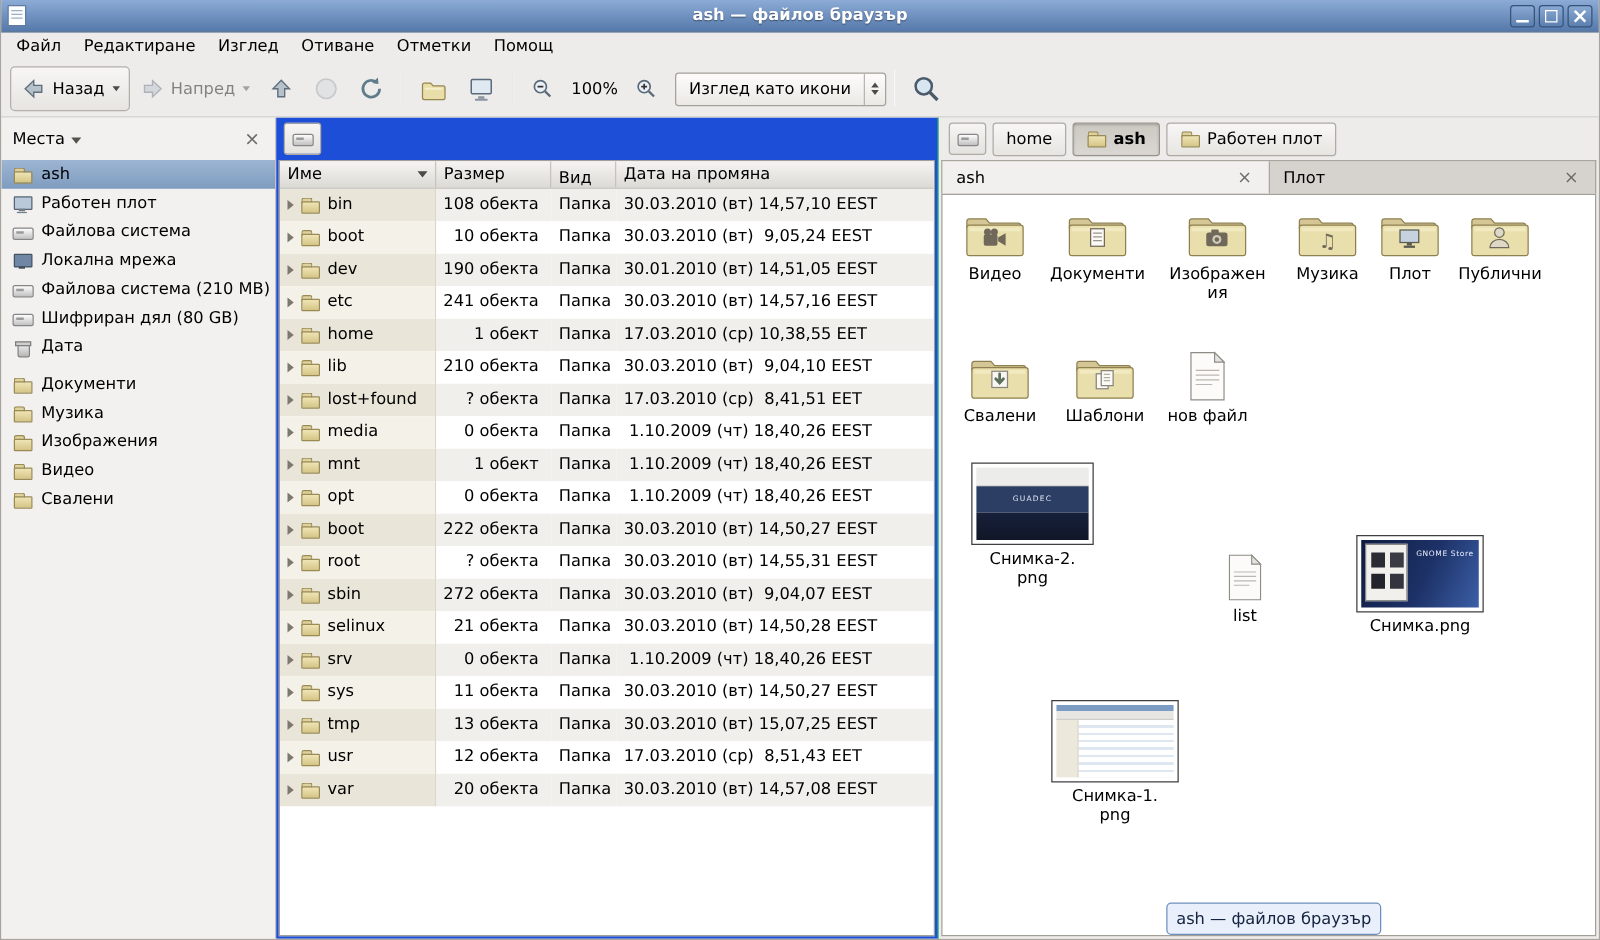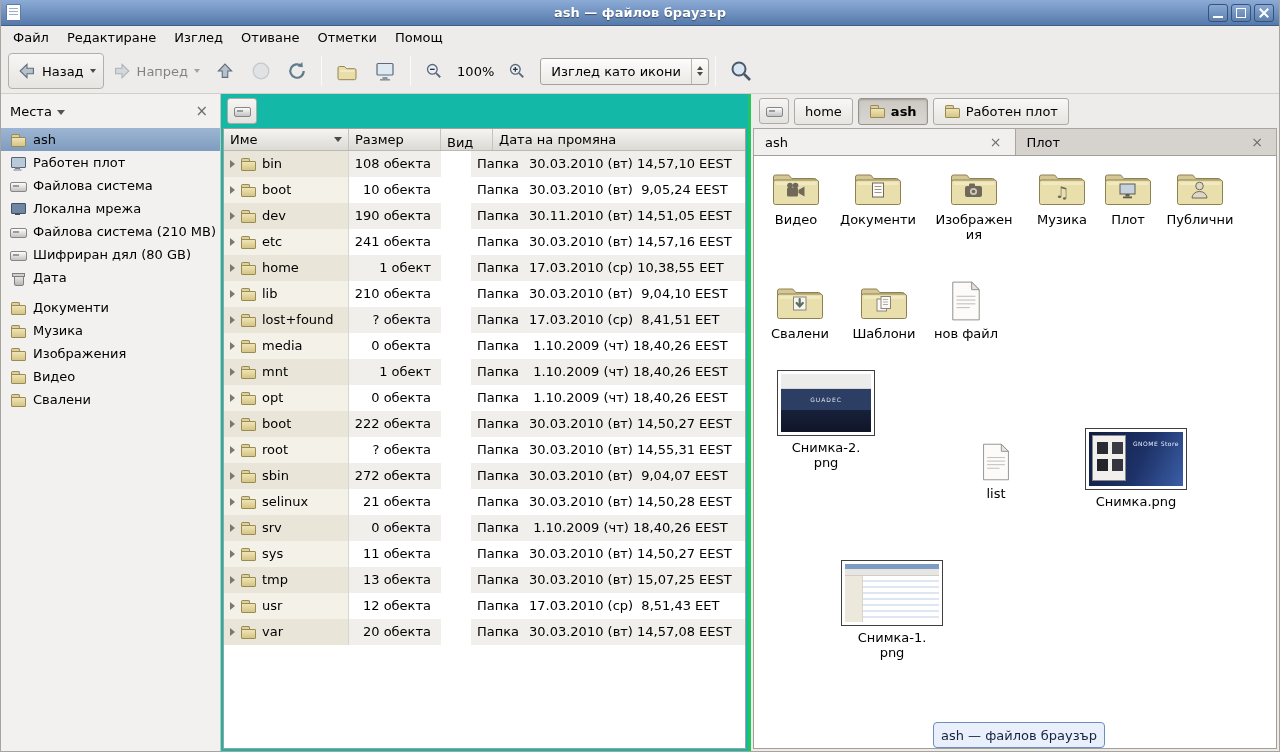--- a/index.html
+++ b/index.html
@@ -57,37 +57,37 @@
   .pic[data-icon="drive-icon"]::before{content:"";position:absolute;left:0;top:4px;width:15px;height:8px;background:linear-gradient(#fdfdfd,#c2c2c2);border:1px solid #868686;border-radius:2px;}
   .pic[data-icon="drive-icon"]::after{content:"";position:absolute;left:3px;top:7px;width:6px;height:2px;background:#9a9a9a;}
   .pic[data-icon="desktop-icon"]::before{content:"";position:absolute;left:1px;top:2px;width:13px;height:9px;background:#b9c9da;border:1px solid #566474;border-radius:1px;}
   .pic[data-icon="desktop-icon"]::after{content:"";position:absolute;left:5px;top:12px;width:5px;height:2px;background:#737d88;box-shadow:-2px 2px 0 -0.5px #737d88,2px 2px 0 -0.5px #737d88;}
   .pic[data-icon="network-icon"]::before{content:"";position:absolute;left:1px;top:2px;width:13px;height:9px;background:#6f87a5;border:1px solid #435060;border-radius:1px;}
   .pic[data-icon="network-icon"]::after{content:"";position:absolute;left:5px;top:12px;width:5px;height:2px;background:#435060;}
   .pic[data-icon="trash-icon"]::before{content:"";position:absolute;left:4px;top:5px;width:8px;height:9px;background:linear-gradient(#ececec,#b6b6b6);border:1px solid #7e7e7e;border-radius:1px 1px 2px 2px;}
   .pic[data-icon="trash-icon"]::after{content:"";position:absolute;left:2px;top:3px;width:11px;height:2px;background:#cfcfcf;border:1px solid #7e7e7e;}
 
   
-  .pane-left{width:530px;flex:none;display:flex;flex-direction:column;background:#14b8a6;border-right:3px solid #22c55e;overflow:hidden;}
+  .pane-left{width:530px;flex:none;display:flex;flex-direction:column;background:#1d4ed8;border-right:1px solid #22c55e;overflow:hidden;}
   .pane-top{height:34px;flex:none;display:flex;align-items:center;padding:0 6px;}
   .mini-btn{width:30px;height:26px;border:1px solid #aeaba4;border-radius:3px;background:linear-gradient(#f6f5f3,#e4e2de);display:flex;align-items:center;justify-content:center;}
   .listwrap{flex:1;margin:0 2px 2px 2px;border:1px solid #a29f98;background:#fff;display:flex;flex-direction:column;overflow:hidden;}
   .cols{height:22px;flex:none;display:flex;background:linear-gradient(#f5f4f2,#dcdad5);border-bottom:1px solid #bcb9b2;}
   .col{display:flex;align-items:center;padding:0 6px;border-right:1px solid #c6c3bc;overflow:hidden;white-space:nowrap;}
   .col.c-name{width:125px;}
   .col.c-size{width:92px;}
   .col.c-type{width:52px;align-items:flex-end;}
   .col.c-date{flex:1;border-right:none;}
   .sort-caret{margin-left:auto;width:0;height:0;border-left:4px solid transparent;border-right:4px solid transparent;border-top:5px solid #4c4a45;}
   .rows{flex:1;overflow:hidden;}
   .row{display:flex;height:26px;}
   .cell{height:26px;line-height:26px;overflow:hidden;white-space:nowrap;}
   .cell.name{width:125px;display:flex;align-items:center;border-right:1px solid #d8d5cd;padding-left:3px;}
   .cell.size{width:92px;text-align:right;padding-right:10px;}
-  .cell.type{width:52px;padding-left:6px;margin-left:30px;}
+  .cell.type{width:52px;padding-left:6px;}
   .cell.date{flex:1;padding-left:6px;white-space:pre;}
   .rows .row:nth-of-type(odd) .cell{background:#f0efec;}
   .rows .row:nth-of-type(odd) .cell.name{background:#e9e5d8;}
   .rows .row:nth-of-type(even) .cell{background:#ffffff;}
   .rows .row:nth-of-type(even) .cell.name{background:#f4f1e9;}
   .expander{width:0;height:0;border-top:4px solid transparent;border-bottom:4px solid transparent;border-left:5px solid #7b7870;margin:0 5px 0 3px;flex:none;}
   .cell .nm{margin-left:6px;}
 
   
   .pane-right{flex:1;display:flex;flex-direction:column;overflow:hidden;background:#edeceb;}
@@ -339,21 +339,21 @@
               <div class="cell date">30.03.2010 (вт)  9,05,24 EEST</div>
             </div>
             <div class="row">
               <div class="cell name">
                 <span class="expander"></span>
                 <span class="pic" data-icon="folder-icon"></span>
                 <span class="nm">dev</span>
               </div>
               <div class="cell size">190 обекта</div>
               <div class="cell type">Папка</div>
-              <div class="cell date">30.11.2010 (вт) 14,51,05 EEST</div>
+              <div class="cell date">30.01.2010 (вт) 14,51,05 EEST</div>
             </div>
             <div class="row">
               <div class="cell name">
                 <span class="expander"></span>
                 <span class="pic" data-icon="folder-icon"></span>
                 <span class="nm">etc</span>
               </div>
               <div class="cell size">241 обекта</div>
               <div class="cell type">Папка</div>
               <div class="cell date">30.03.2010 (вт) 14,57,16 EEST</div>

